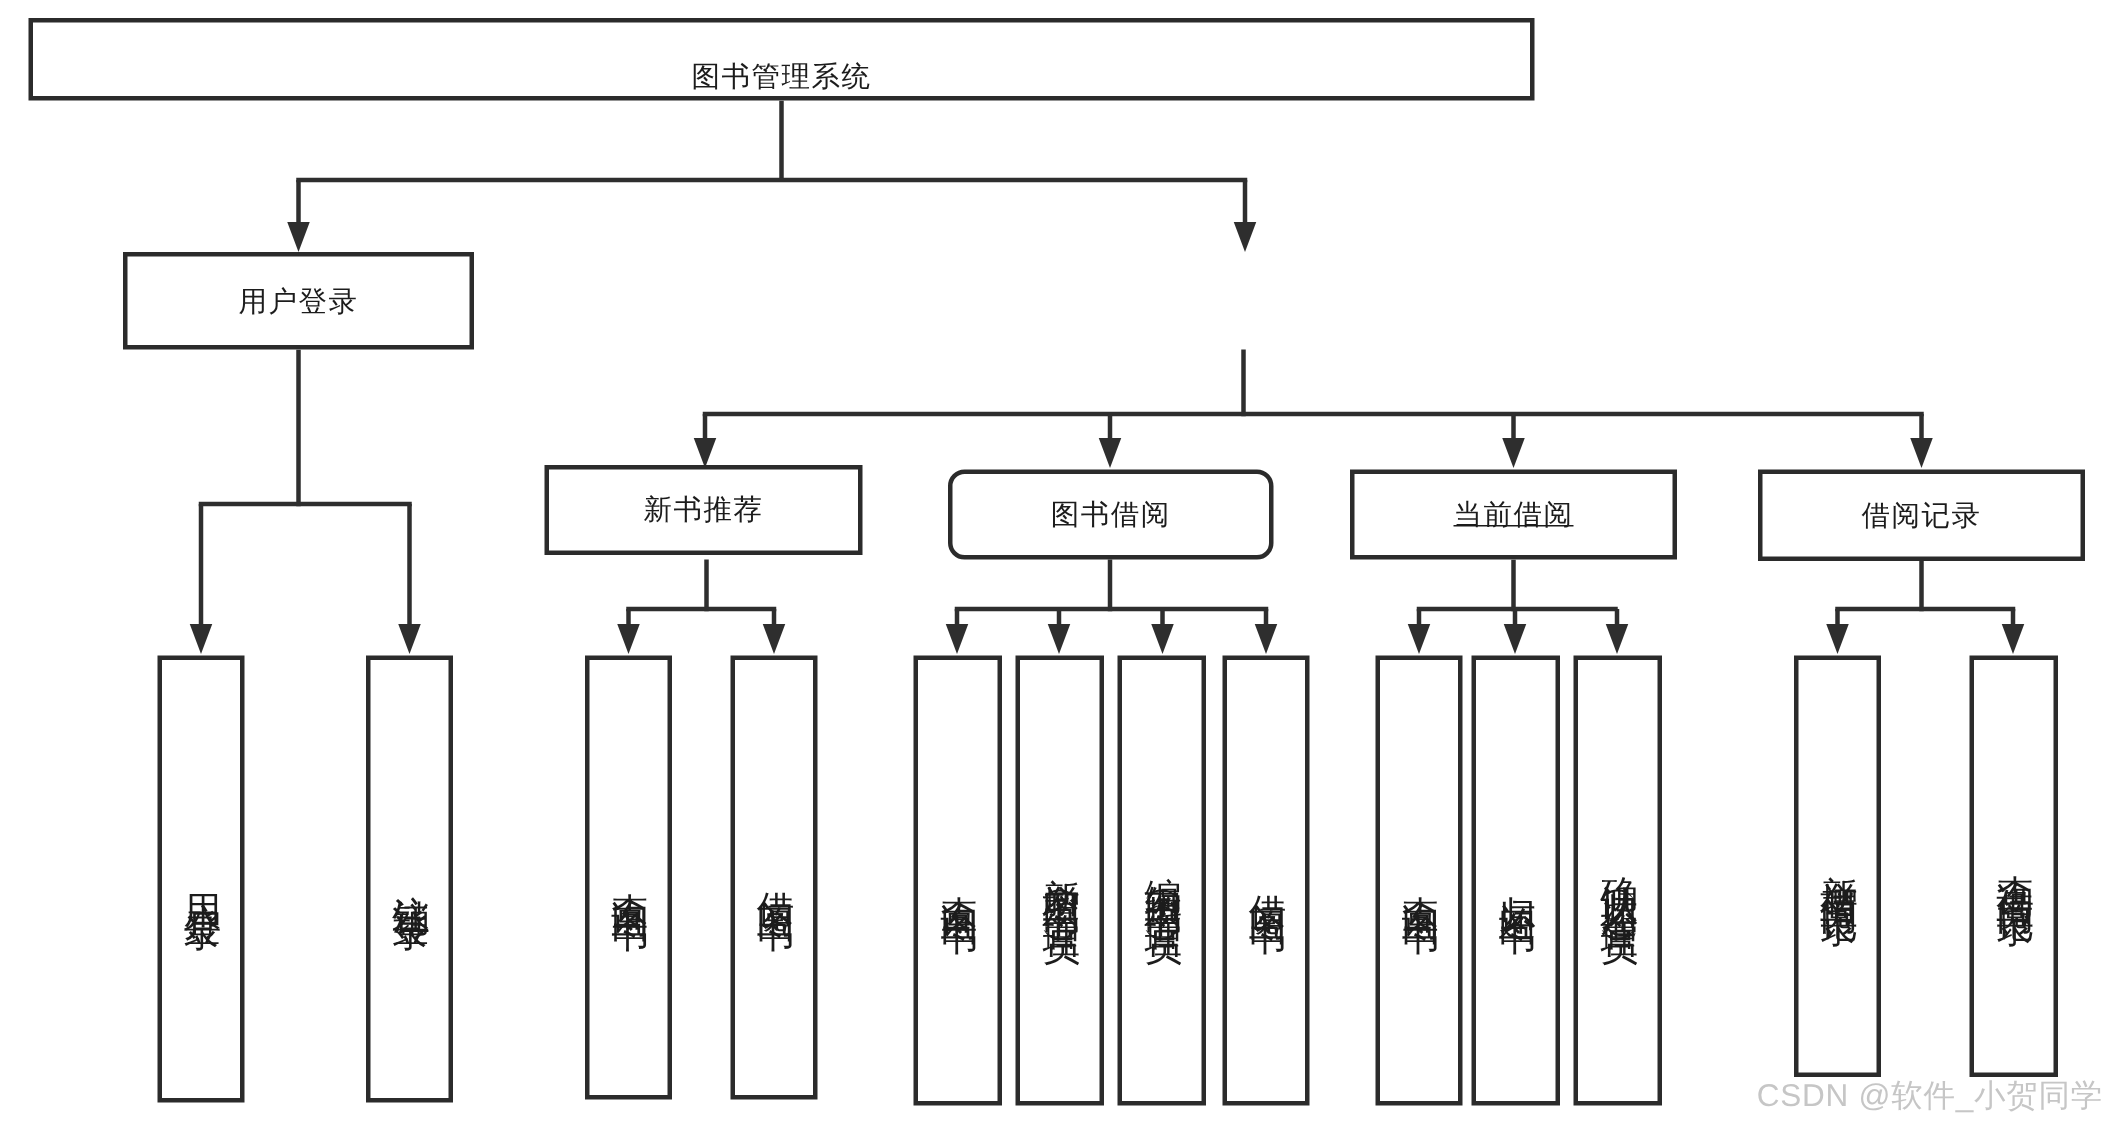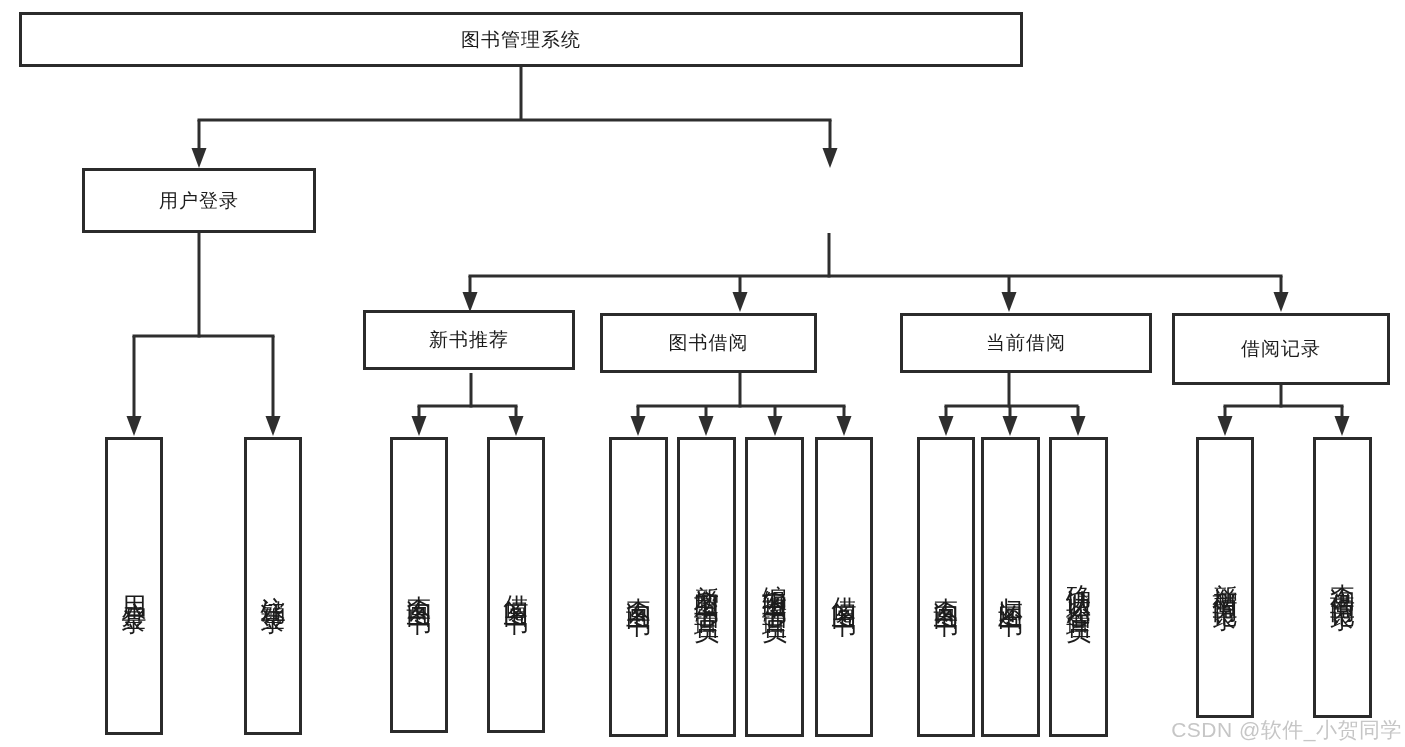--- a/index.html
+++ b/index.html
@@ -40,20 +40,21 @@
     color: #1c1c1c;
     z-index: 3;
   }
   .node.h {
     font-size: 19px;
     letter-spacing: 1px;
     white-space: nowrap;
   }
   .node.root {
     font-size: 19px;
+    align-items: flex-end;
   }
   .node.leaf {
     writing-mode: vertical-rl;
     font-size: 25px;
     letter-spacing: 5px;
     line-height: 1;
   }
   .watermark {
     position: absolute;
     right: 3px;
@@ -153,27 +154,27 @@
     <span>图书管理系统</span>
   </div>
 
   <div class="node h" style="left:82px; top:168px; width:234px; height:65px;">
     <span>用户登录</span>
   </div>
 
   <div class="node h" style="left:363px; top:310px; width:212px; height:60px;">
     <span>新书推荐</span>
   </div>
-  <div class="node h" style="left:600px; top:313px; width:217px; height:60px;">
+  <div class="node h" style="left:632px; top:313px; width:217px; height:60px;border-radius:11px;">
     <span>图书借阅</span>
   </div>
-  <div class="node h" style="left:900px; top:313px; width:252px; height:60px;">
+  <div class="node h" style="left:900px; top:313px; width:218px; height:60px;text-decoration:underline;">
     <span>当前借阅</span>
   </div>
-  <div class="node h" style="left:1172px; top:313px; width:218px; height:72px;text-align:right;">
+  <div class="node h" style="left:1172px; top:313px; width:218px; height:61px;text-align:right;">
     <span>借阅记录</span>
   </div>
 
   <div class="node leaf" style="left:105px; top:437px; width:58px; height:298px;">
     <span>用户登录</span>
   </div>
   <div class="node leaf" style="left:244px; top:437px; width:58px; height:298px;">
     <span>注销登录</span>
   </div>
 

